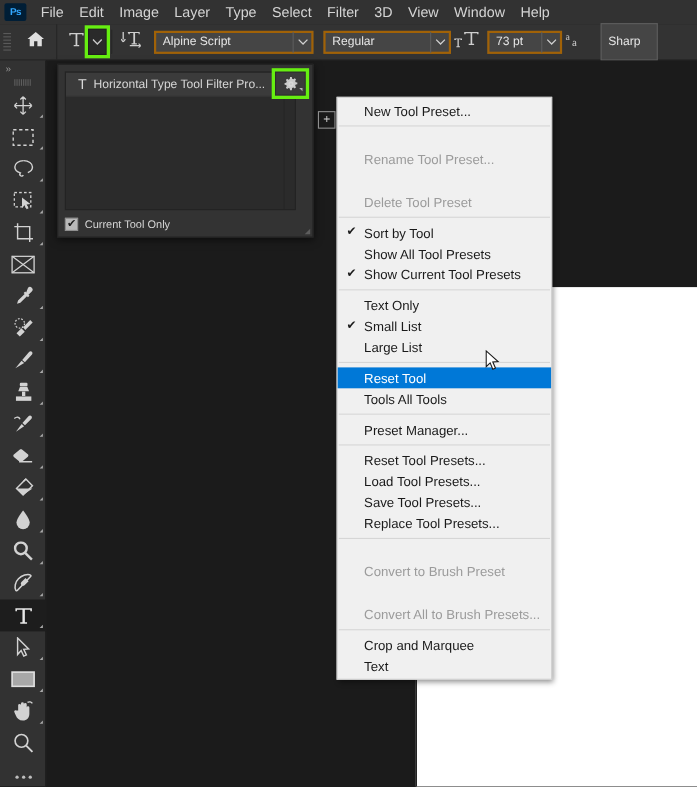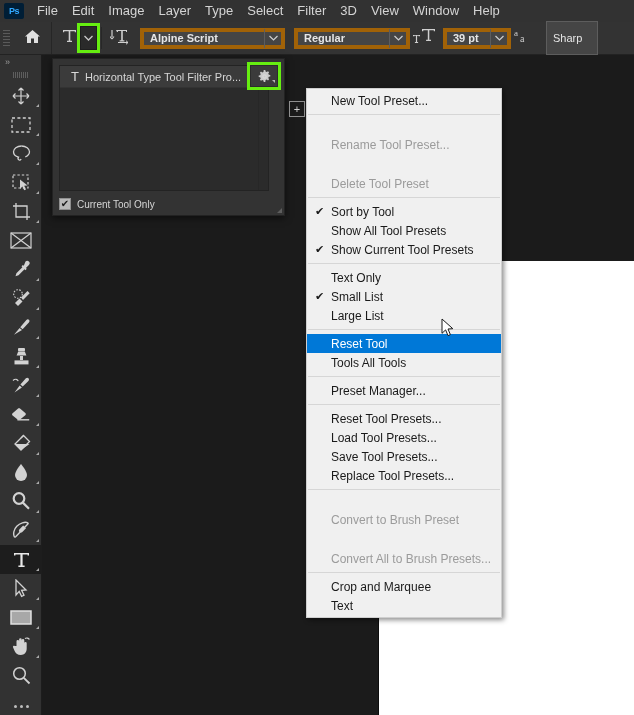--- a/index.html
+++ b/index.html
@@ -50,22 +50,22 @@
   .tool-chip .tglyph { width: 22px; text-align: center; color: #c9c9c9; }
   .tchip-caret {
     width: 17px; height: 24px; background: #2a2a2a;
     display: flex; align-items: center; justify-content: center;
     border: 1px solid #1f1f1f;
   }
   .hl-green { outline: 3px solid #66ee11; outline-offset: 0px; }
   .ob-icon { width: 28px; text-align: center; color: #c9c9c9; }
 
   .combo {
-    height: 21px; background: #454545; border: 4px solid #a16207;
-    display: flex; align-items: center; color: #e6e6e6; font-size: 11px; font-weight: bold;
+    height: 21px; background: #454545; border: 2px solid #a16207;
+    display: flex; align-items: center; color: #e6e6e6; font-size: 11px;
   }
   .combo .cval { padding: 0 6px; flex: 1; overflow: hidden; white-space: nowrap; }
   .combo .carrow {
     width: 17px; height: 19px; border-left: 1px solid #5d5d5d;
     display: flex; align-items: center; justify-content: center;
     color: #cfcfcf; font-size: 8px;
   }
   .font-combo { width: 145px; margin-left: 6px; }
   .style-combo { width: 116px; margin-left: 9px; }
   .size-combo { width: 68px; margin-left: 5px; }
@@ -264,21 +264,21 @@
     <div class="ob-icon">
       <span>
         <svg width="24" height="16" viewBox="0 0 24 16">
           <path d="M1 7h7v1.3H6.6v-.6H5.1v6.4h1V15H2.9v-.9h1V7.7H2.4v.6H1z" fill="#cfcfcf"></path>
           <path d="M10 1h13v2.2h-1.2V2.2h-4.5v9.6h1.7V13h-4.9v-1.2h1.7V2.2h-4.5v1H10z" fill="#cfcfcf"></path>
         </svg>
       </span>
     </div>
 
     <div class="combo size-combo">
-      <span class="cval">39 pt</span>
+      <span class="cval">73 pt</span>
       <span class="carrow">
         <svg width="9" height="6" viewBox="0 0 9 6">
             <path d="M0.5 1 4.5 5 8.5 1" stroke="#cfcfcf" stroke-width="1.2" fill="none"></path>
           </svg>
       </span>
     </div>
 
     <div class="ob-icon">
       <span>
         <svg width="22" height="16" viewBox="0 0 22 16">

